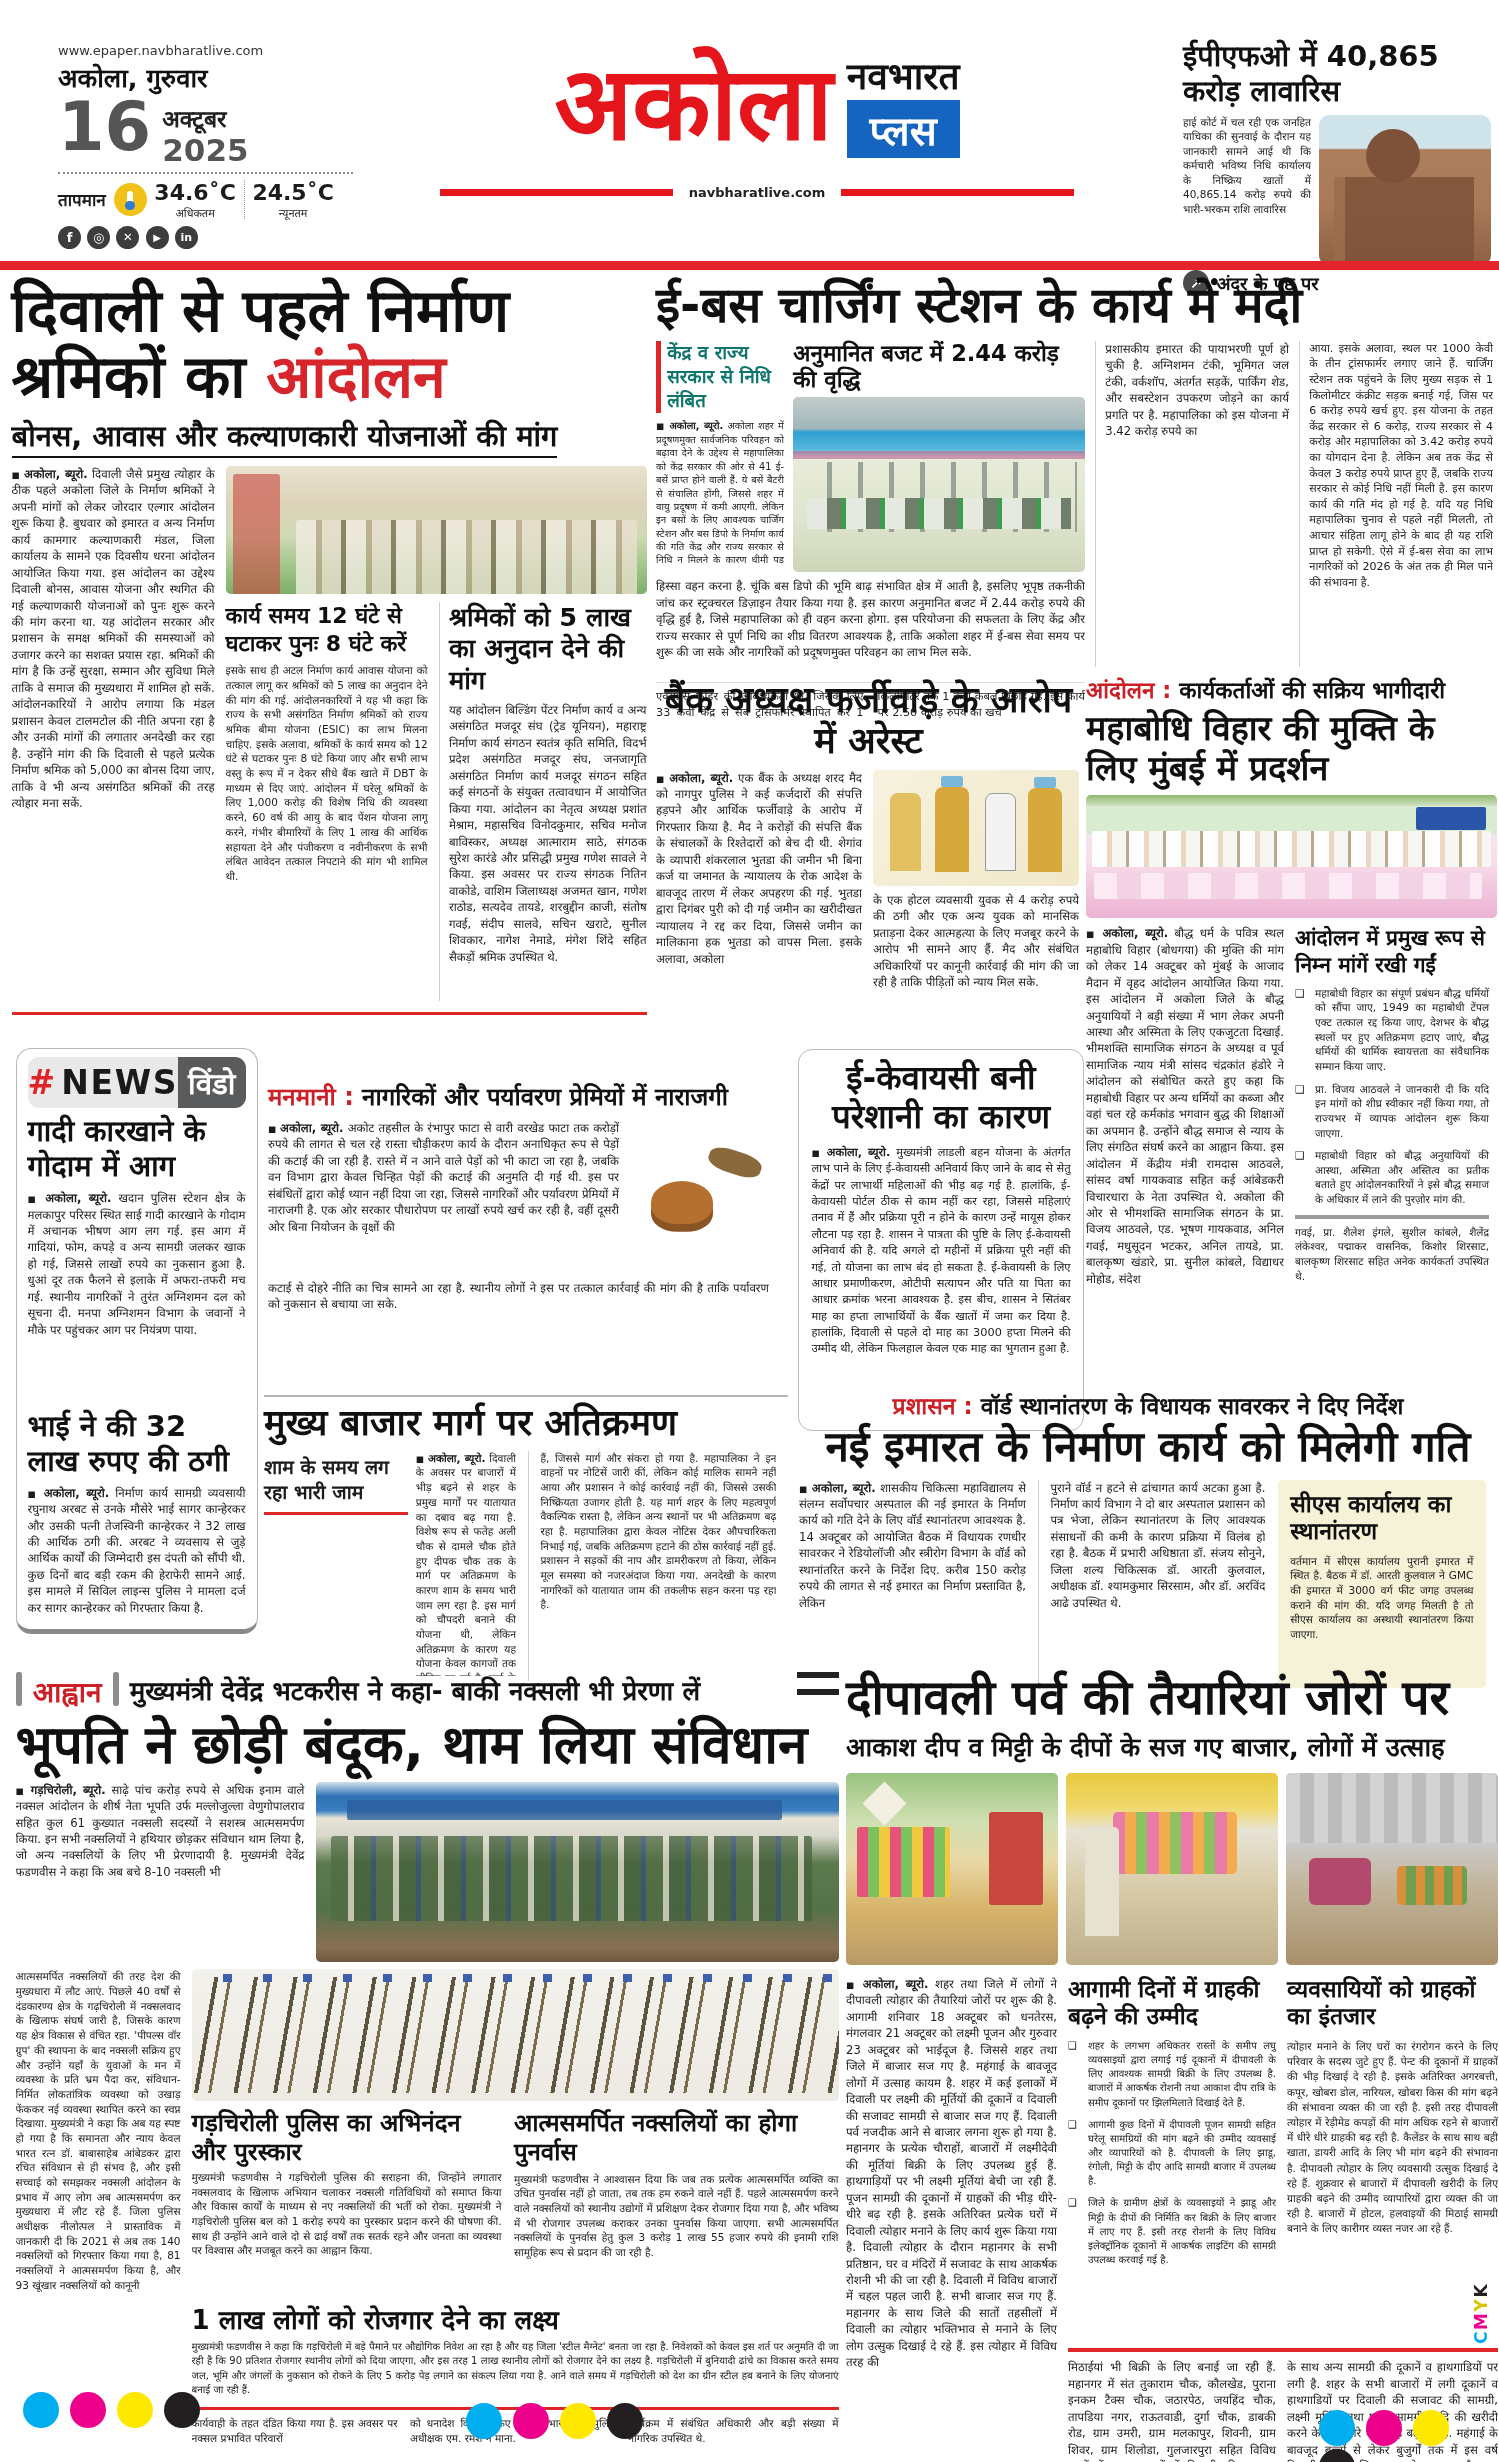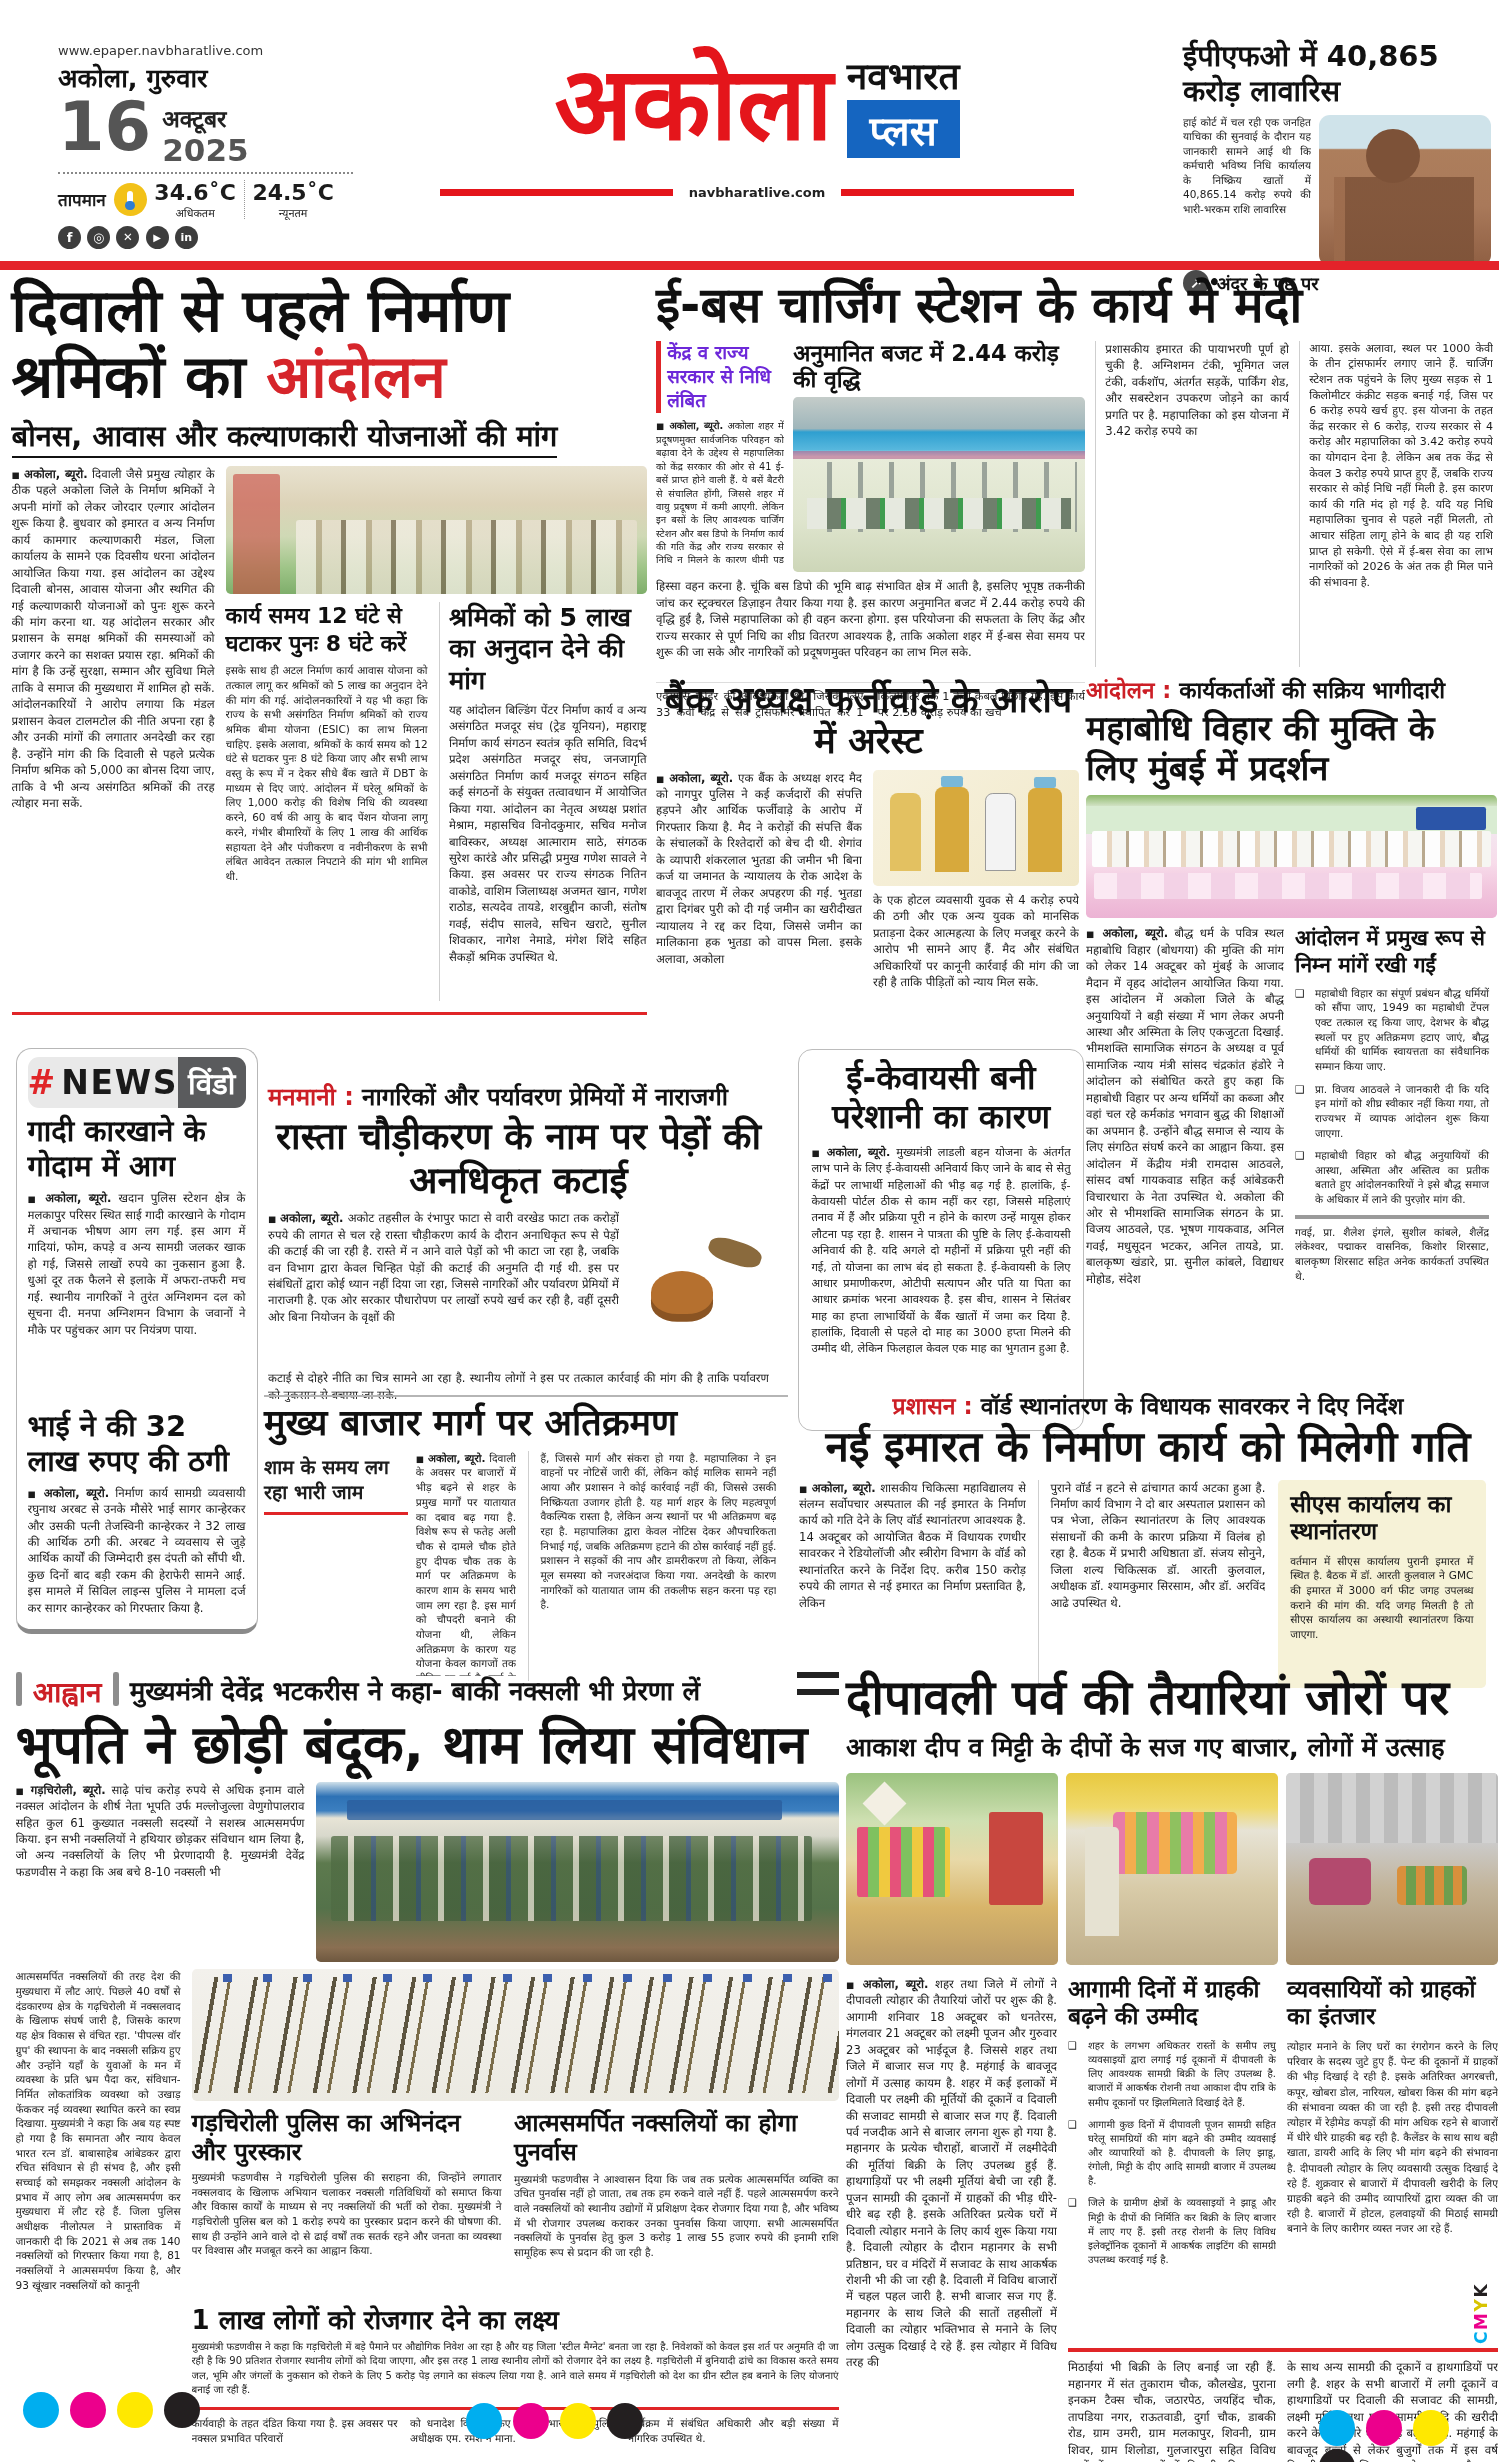--- a/index.html
+++ b/index.html
@@ -134,21 +134,21 @@
       </div>
     </div>
   </div>
 
   <div class="abs" style="left:656px;top:279px;width:842px;height:388px;">
     <div class="headline" style="font-size:49px;line-height:1.1;">ई-बस चार्जिंग स्टेशन के कार्य में मंदी</div>
     <div style="display:flex;gap:10px;margin-top:7.8px;">
       <div style="width:429px;">
         <div style="display:flex;gap:9.3px;">
           <div style="width:128px;">
-            <div style="border-left:5.4px solid #e02528;padding-left:6.2px;font-size:18.6px;font-weight:bold;line-height:1.3;color:#6d28d9;">केंद्र व राज्य सरकार से निधि लंबित</div>
+            <div style="border-left:5.4px solid #e02528;padding-left:6.2px;font-size:18.6px;font-weight:bold;line-height:1.3;color:#0f766e;">केंद्र व राज्य सरकार से निधि लंबित</div>
             <div class="clip" style="height:144px;margin-top:6.2px;">
               <div class="just" style="font-size:9.7px;line-height:1.38;"><span class="dateline">अकोला, ब्यूरो.</span> <span>अकोला शहर में प्रदूषणमुक्त सार्वजनिक परिवहन को बढ़ावा देने के उद्देश्य से महापालिका को केंद्र सरकार की ओर से 41 ई-बसें प्राप्त होने वाली हैं. ये बसें बैटरी से संचालित होंगी, जिससे शहर में वायु प्रदूषण में कमी आएगी. लेकिन इन बसों के लिए आवश्यक चार्जिंग स्टेशन और बस डिपो के निर्माण कार्य की गति केंद्र और राज्य सरकार से निधि न मिलने के कारण धीमी पड़ गई है. महापालिका ने खडकी परिसर में 3 एकड़ भूमि अधिग्रहित कर चार्जिंग स्टेशन और डिपो निर्माण का कार्य शुरू किया है. चार्जिंग स्टेशन के लिए</span></div>
             </div>
           </div>
           <div style="width:292px;">
             <div class="headline" style="font-size:22.5px;line-height:1.15;">अनुमानित बजट में 2.44 करोड़ की वृद्धि</div>
             <div class="photo" style="width:100%;height:175px;margin-top:4.7px;background:linear-gradient(180deg,#c4ccc9 0%,#9fb6bb 18%,#2e9fd0 20%,#57b7dd 30%,#e8ecda 34%,#dfe5ce 70%,#cdd6b8 100%);position:relative;overflow:hidden;">
               <span style="position:absolute;left:0;top:54px;width:100%;height:7.8px;background:#b45f8e;opacity:.6;"></span>
               <span style="position:absolute;left:7.8px;top:65px;width:276px;height:70px;background:repeating-linear-gradient(90deg,transparent 0 26px,#9aa39a 26px 31px);"></span>
               <span style="position:absolute;left:14px;top:101px;width:264px;height:31px;background:repeating-linear-gradient(90deg,#e6e9df 0 20px,#6f7f6c 20px 34px,#3f9c4f 34px 39px);"></span>
@@ -236,21 +236,20 @@
       <div class="body-txt just"><span class="dateline">अकोला, ब्यूरो.</span> <span>खदान पुलिस स्टेशन क्षेत्र के मलकापुर परिसर स्थित साई गादी कारखाने के गोदाम में अचानक भीषण आग लग गई. इस आग में गादियां, फोम, कपड़े व अन्य सामग्री जलकर खाक हो गई, जिससे लाखों रुपये का नुकसान हुआ है. धुआं दूर तक फैलने से इलाके में अफरा-तफरी मच गई. स्थानीय नागरिकों ने तुरंत अग्निशमन दल को सूचना दी. मनपा अग्निशमन विभाग के जवानों ने मौके पर पहुंचकर आग पर नियंत्रण पाया.</span></div>
     </div>
     <div class="headline" style="font-size:29px;line-height:1.2;margin-top:7.8px;">भाई ने की 32 लाख रुपए की ठगी</div>
     <div class="clip" style="height:196px;margin-top:6.2px;">
       <div class="body-txt just"><span class="dateline">अकोला, ब्यूरो.</span> <span>निर्माण कार्य सामग्री व्यवसायी रघुनाथ अरबट से उनके मौसेरे भाई सागर कान्हेरकर और उसकी पत्नी तेजस्विनी कान्हेरकर ने 32 लाख की आर्थिक ठगी की. अरबट ने व्यवसाय से जुड़े आर्थिक कार्यों की जिम्मेदारी इस दंपती को सौंपी थी. कुछ दिनों बाद बड़ी रकम की हेराफेरी सामने आई. इस मामले में सिविल लाइन्स पुलिस ने मामला दर्ज कर सागर कान्हेरकर को गिरफ्तार किया है.</span></div>
     </div>
   </div>
 
   <div class="abs" style="left:268px;top:1079px;width:501px;height:310px;">
     <div class="kicker" style="font-size:24px;"><span class="red">मनमानी :</span><span> नागरिकों और पर्यावरण प्रेमियों में नाराजगी</span></div>
-    <div class="headline" style="font-size:37px;line-height:1.18;margin-top:3.1px;text-align:center;">रास्ता चौड़ीकरण के नाम पर पेड़ों की अनधिकृत कटाई</div>
     <div style="display:flex;gap:9.3px;margin-top:7.8px;">
       <div class="clip" style="width:351px;height:154px;">
         <div class="body-txt just"><span class="dateline">अकोला, ब्यूरो.</span> <span>अकोट तहसील के रंभापुर फाटा से वारी वरखेड फाटा तक करोड़ों रुपये की लागत से चल रहे रास्ता चौड़ीकरण कार्य के दौरान अनाधिकृत रूप से पेड़ों की कटाई की जा रही है. रास्ते में न आने वाले पेड़ों को भी काटा जा रहा है, जबकि वन विभाग द्वारा केवल चिन्हित पेड़ों की कटाई की अनुमति दी गई थी. इस पर संबंधितों द्वारा कोई ध्यान नहीं दिया जा रहा, जिससे नागरिकों और पर्यावरण प्रेमियों में नाराजगी है. एक ओर सरकार पौधारोपण पर लाखों रुपये खर्च कर रही है, वहीं दूसरी ओर बिना नियोजन के वृक्षों की</span></div>
       </div>
       <div class="photo" style="width:138px;height:154px;background:linear-gradient(160deg,#6f9e4e 0%,#84b45 35%,#5c8a3c 70%,#4c7833 100%);position:relative;overflow:hidden;">
         <span style="position:absolute;left:23px;top:61px;width:62px;height:43px;background:#b5702f;border-radius:50% 50% 42% 42%;box-shadow:0 7.8px 0 #8a5423;"></span>
         <span style="position:absolute;right:4.7px;top:31px;width:54px;height:23px;background:#8a6a3d;border-radius:40%;transform:rotate(18deg);"></span>
       </div>
     </div>
     <div class="clip" style="height:43px;margin-top:6.2px;">

